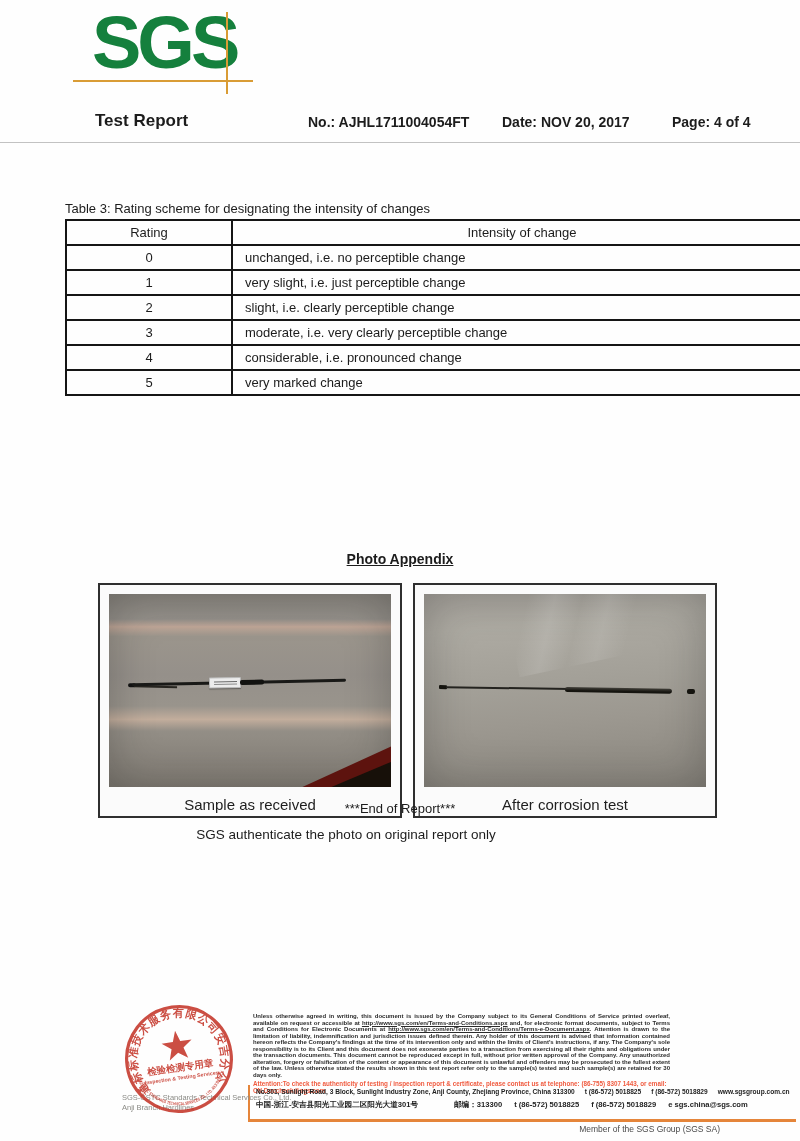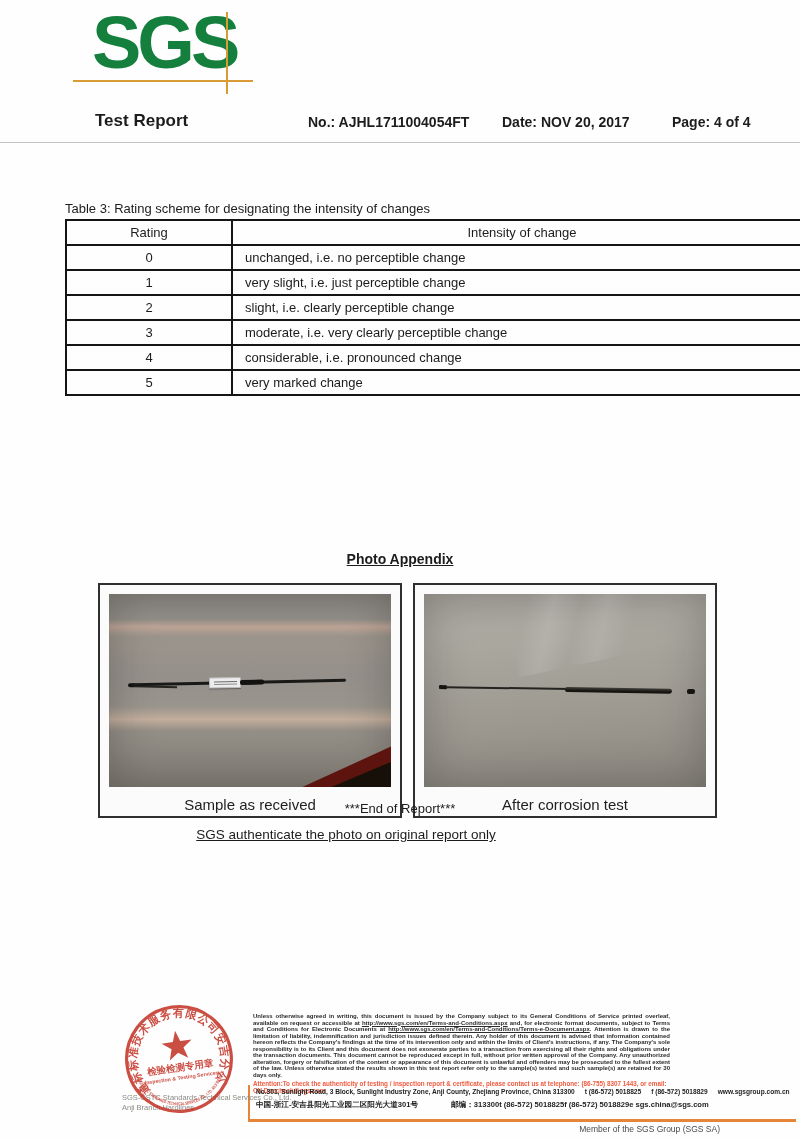--- a/index.html
+++ b/index.html
@@ -54,21 +54,21 @@
         clip-path:polygon(100% 8%,18% 100%,100% 100%);}
   .red-object::after{content:"";position:absolute;left:0;top:0;width:100%;height:100%;
         background:#171009;clip-path:polygon(100% 40%,42% 100%,100% 100%);}
   .strutR{position:absolute;left:6%;top:47%;width:88%;height:8px;transform:rotate(0.9deg);}
   .strutR .rodR{position:absolute;left:2%;top:3px;width:50%;height:2.2px;background:#24231f;}
   .strutR .tubeR{position:absolute;left:50%;top:1.5px;width:43%;height:5px;border-radius:2.5px;
         background:linear-gradient(180deg,#44423c,#15140f 70%);}
   .strutR .endL{position:absolute;left:-1%;top:2.2px;width:3.5%;height:4px;background:#15140f;border-radius:1px;}
   .strutR .endR{position:absolute;right:-2.5%;top:1.5px;width:3.5%;height:5px;background:#15140f;border-radius:2px;}
   .photo-caption{position:absolute;left:0;bottom:3px;width:100%;text-align:center;font-size:15px;color:#1e1e1e;}
-  .auth-note{position:absolute;left:0;top:827px;width:692px;text-align:center;font-size:13.5px;text-decoration:underline;}
+  .auth-note{position:absolute;left:0;top:827px;width:692px;text-align:center;font-size:13.5px;}
   .end-note{position:absolute;left:0;top:801px;width:800px;text-align:center;font-size:13px;}
 
   
   .company-name{position:absolute;left:122px;top:1093px;font-size:7.5px;color:#8b8b86;z-index:1;}
   .branch-name{position:absolute;left:122px;top:1103px;font-size:7.5px;color:#8b8b86;z-index:1;}
   .stamp{position:absolute;left:124px;top:1004px;width:110px;height:110px;opacity:.88;
          transform:rotate(-8deg);z-index:2;}
   .stamp text{fill:#c5362a;font-family:"Liberation Sans",sans-serif;}
   .ring-cn{font-size:10.5px;letter-spacing:.8px;font-weight:bold;}
   .stamp-cn{font-size:9px;font-weight:bold;}
@@ -76,23 +76,23 @@
   .ring-en{font-size:4.2px;font-weight:bold;}
 
   .legal-block{position:absolute;left:253px;top:1013px;width:417px;font-size:6px;line-height:6.5px;
         text-align:justify;color:#2b2b2b;font-weight:700;}
   .legal-block a{color:#2b2b2b;text-decoration:underline;}
   .attention{margin-top:2px;color:#f05a3e;font-size:6.3px;line-height:7px;text-align:left;}
   .attention .em{text-decoration:none;font-weight:800;}
   .v-orange{position:absolute;left:248px;top:1085px;width:2px;height:36px;background:#e5853a;}
   .addr-en{position:absolute;left:256px;top:1088px;width:540px;display:flex;gap:10px;
         font-size:6.6px;font-weight:700;white-space:nowrap;color:#1e1e1e;}
-  .addr-cn{position:absolute;left:256px;top:1100px;width:540px;display:flex;
+  .addr-cn{position:absolute;left:256px;top:1100px;width:540px;display:flex;gap:12px;
         font-size:7.6px;font-weight:700;white-space:nowrap;color:#1e1e1e;}
-  .addr-cn .pc{margin-left:33px;}
+  .addr-cn .pc{margin-left:24px;}
   .h-orange{position:absolute;left:248px;top:1119px;width:548px;height:2.5px;background:#e5853a;}
   .member-line{position:absolute;left:440px;top:1124px;width:280px;text-align:right;
         font-size:8.5px;color:#4a4a4a;}
 </style>
 </head>
 <body>
 
 <div class="page">
 
   <div class="logo-text">SGS</div>

